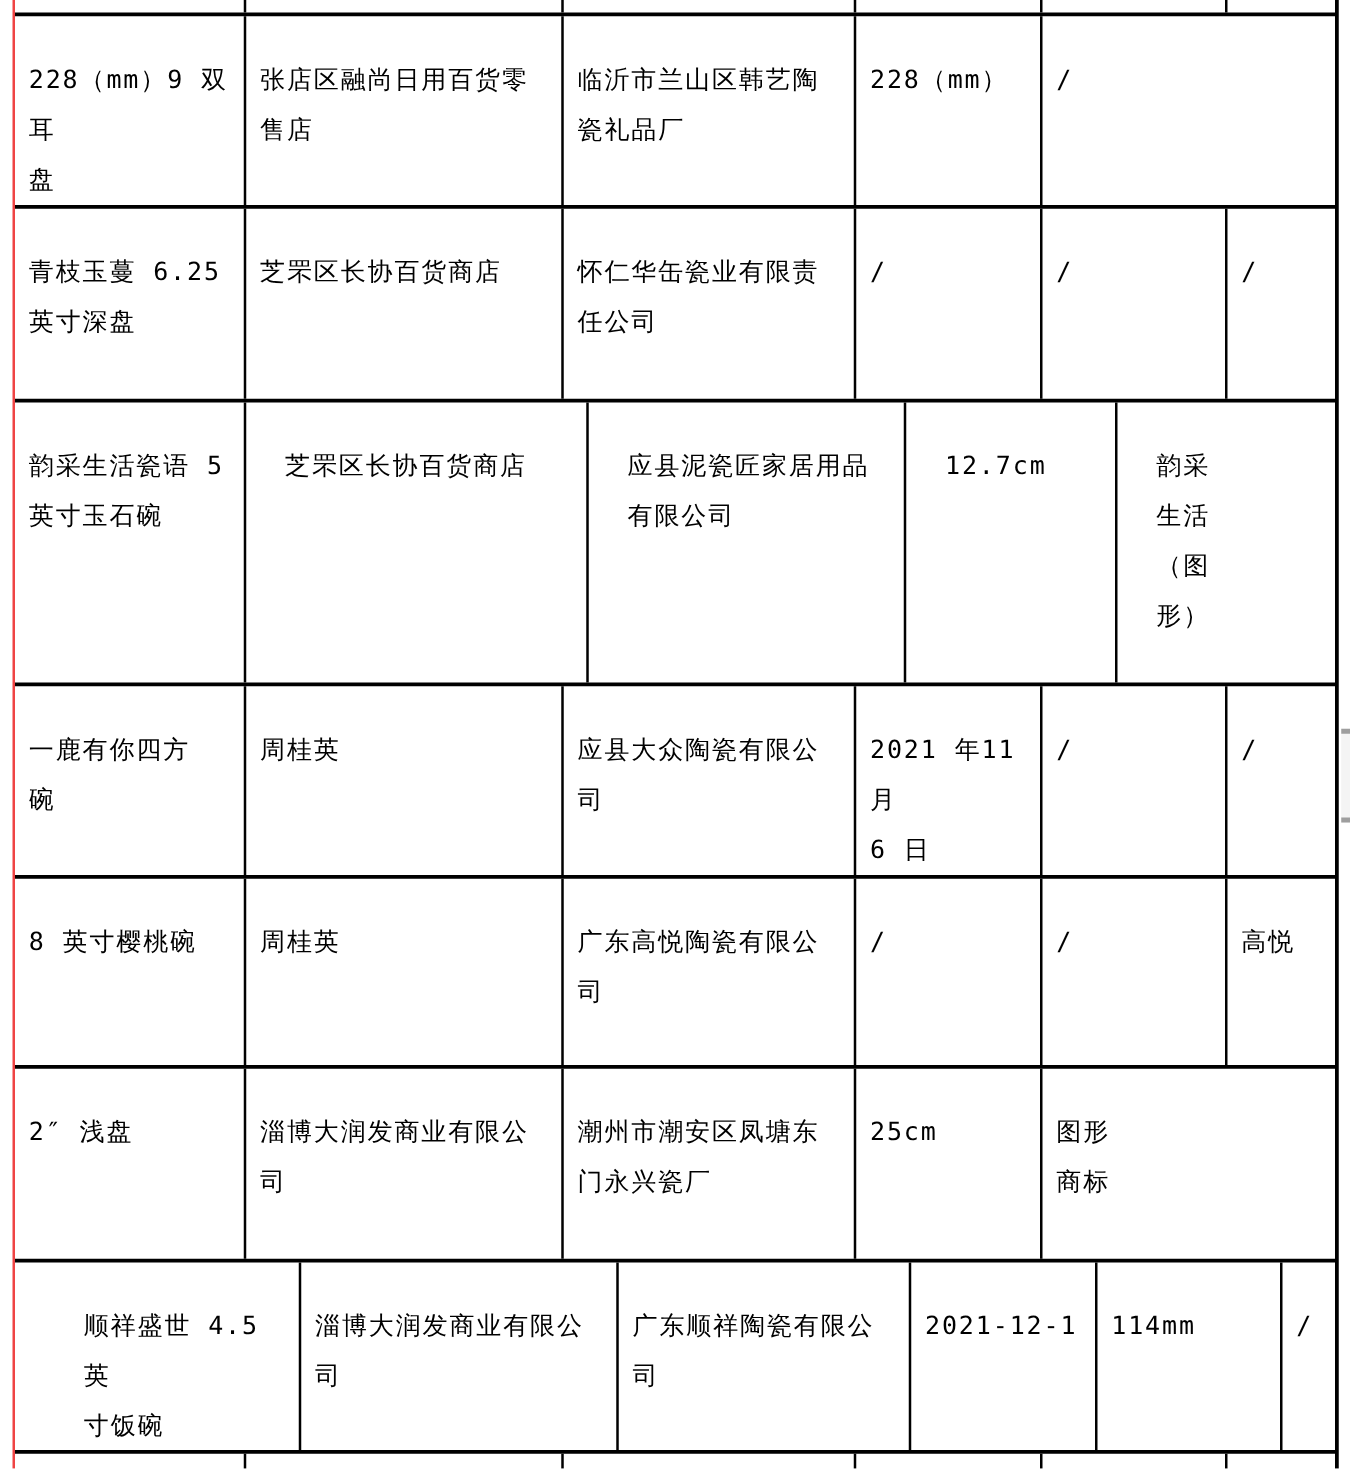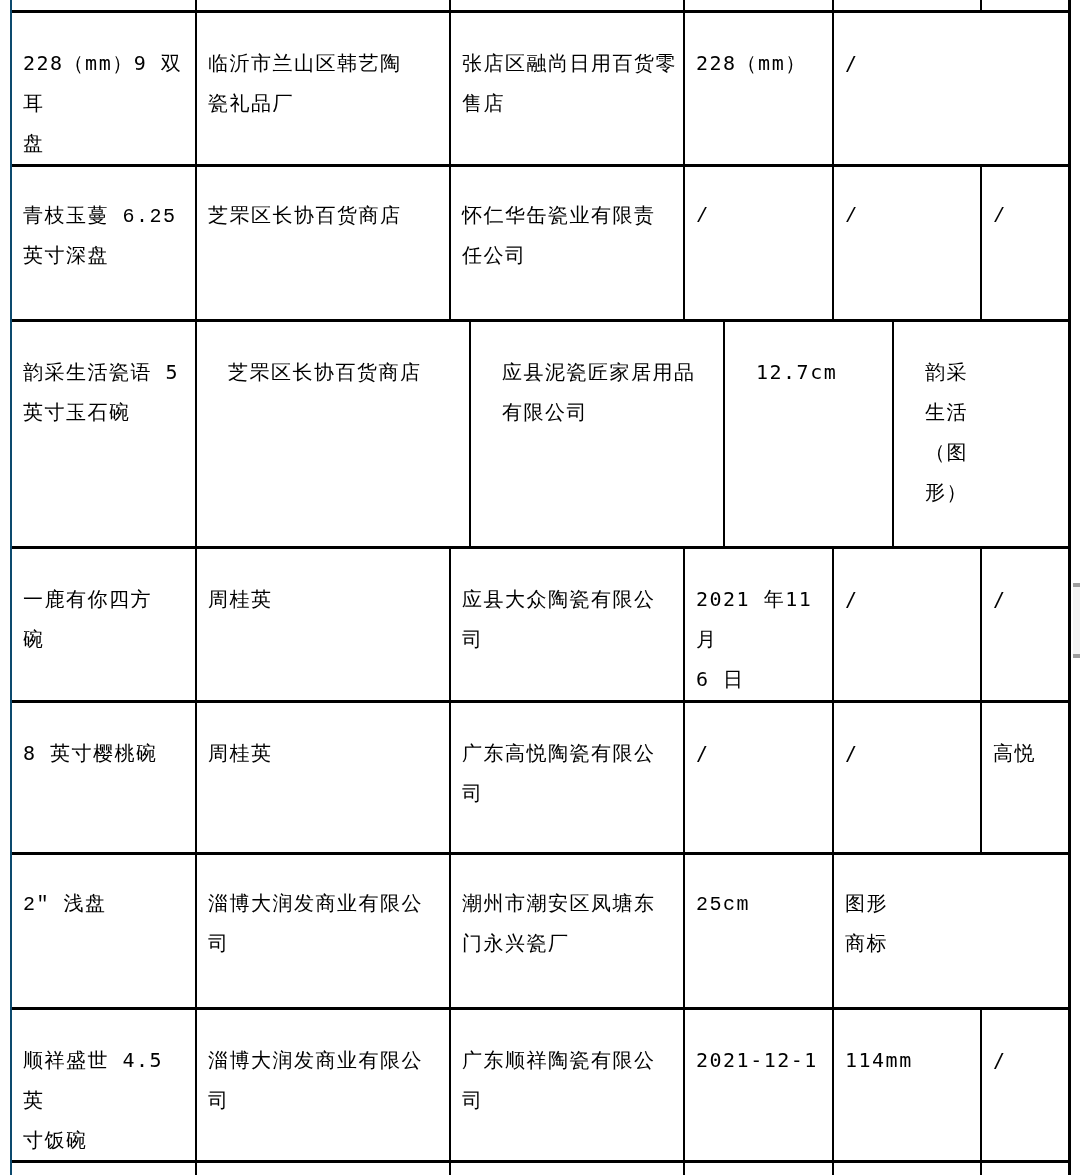--- a/index.html
+++ b/index.html
@@ -13,21 +13,21 @@
     width: 1080px;
     height: 1175px;
     background: #ffffff;
     overflow: hidden;
   }
   .doc-table {
     position: absolute;
     left: 10px;
     top: 0;
     width: 1061px;
-    border-left: 2px solid #0c4a6e;
+    border-left: 2px solid #ef4444;
     border-right: 3px solid #000;
     box-sizing: border-box;
   }
   .t-row {
     display: grid;
     grid-template-columns: 185px 254px 234px 149px 148px 1fr;
     border-bottom: 3px solid #000;
     box-sizing: content-box;
   }
   .t-row.partial-bottom {
@@ -42,24 +42,24 @@
     letter-spacing: 1.5px;
     color: #000;
     white-space: pre-wrap;
     overflow: hidden;
   }
   .t-cell:last-child {
     border-right: none;
   }
   .h10  { height: 10px; }
   .h151 { height: 151px; }
-  .h152 { height: 152px; font-family: Liberation Mono, monospace; }
+  .h152 { height: 152px; }
   .h224 { height: 224px; gap: 20px; }
   .h149 { height: 149px; }
-  .h150 { height: 150px; }
+  .h150 { height: 150px; padding-left: 44px; }
   .h12  { height: 12px; }
   .partial .t-cell { padding: 0; }
   .scrollbar-fragment {
     position: absolute;
     right: 0;
     top: 583px;
     width: 7px;
     height: 75px;
     background: #f4f4f4;
     border-top: 4px solid #9e9e9e;
@@ -79,24 +79,24 @@
       <div class="t-cell"></div>
       <div class="t-cell"></div>
       <div class="t-cell"></div>
       <div class="t-cell"></div>
       <div class="t-cell"></div>
     </div>
 
     <div class="t-row h151">
       <div class="t-cell">228（mm）9 双耳
 盘</div>
+      <div class="t-cell">张店区融尚日用百货零
+售店</div>
       <div class="t-cell">临沂市兰山区韩艺陶
 瓷礼品厂</div>
-      <div class="t-cell">张店区融尚日用百货零
-售店</div>
       <div class="t-cell">228（mm）</div>
       <div class="t-cell">/</div>
     </div>
 
     <div class="t-row h152">
       <div class="t-cell">青枝玉蔓 6.25
 英寸深盘</div>
       <div class="t-cell">芝罘区长协百货商店</div>
       <div class="t-cell">怀仁华缶瓷业有限责
 任公司</div>

